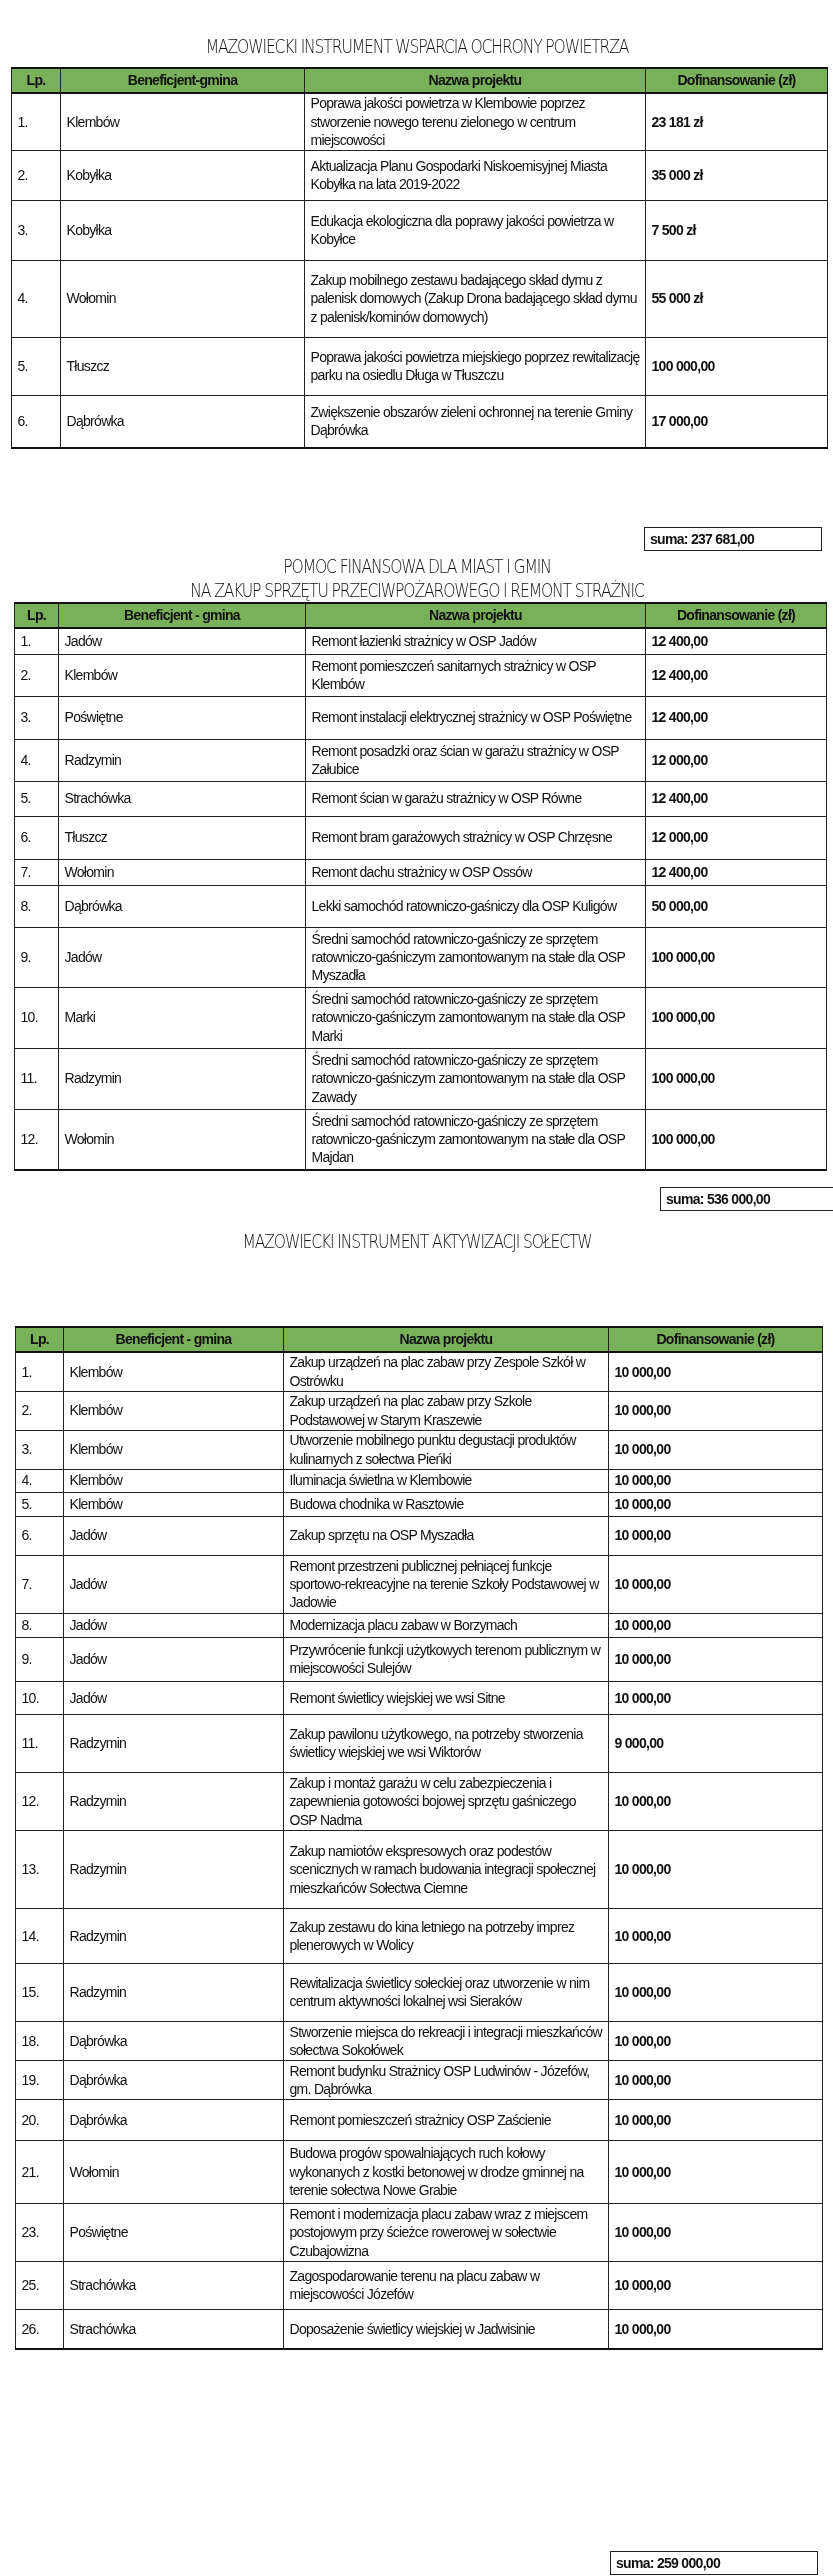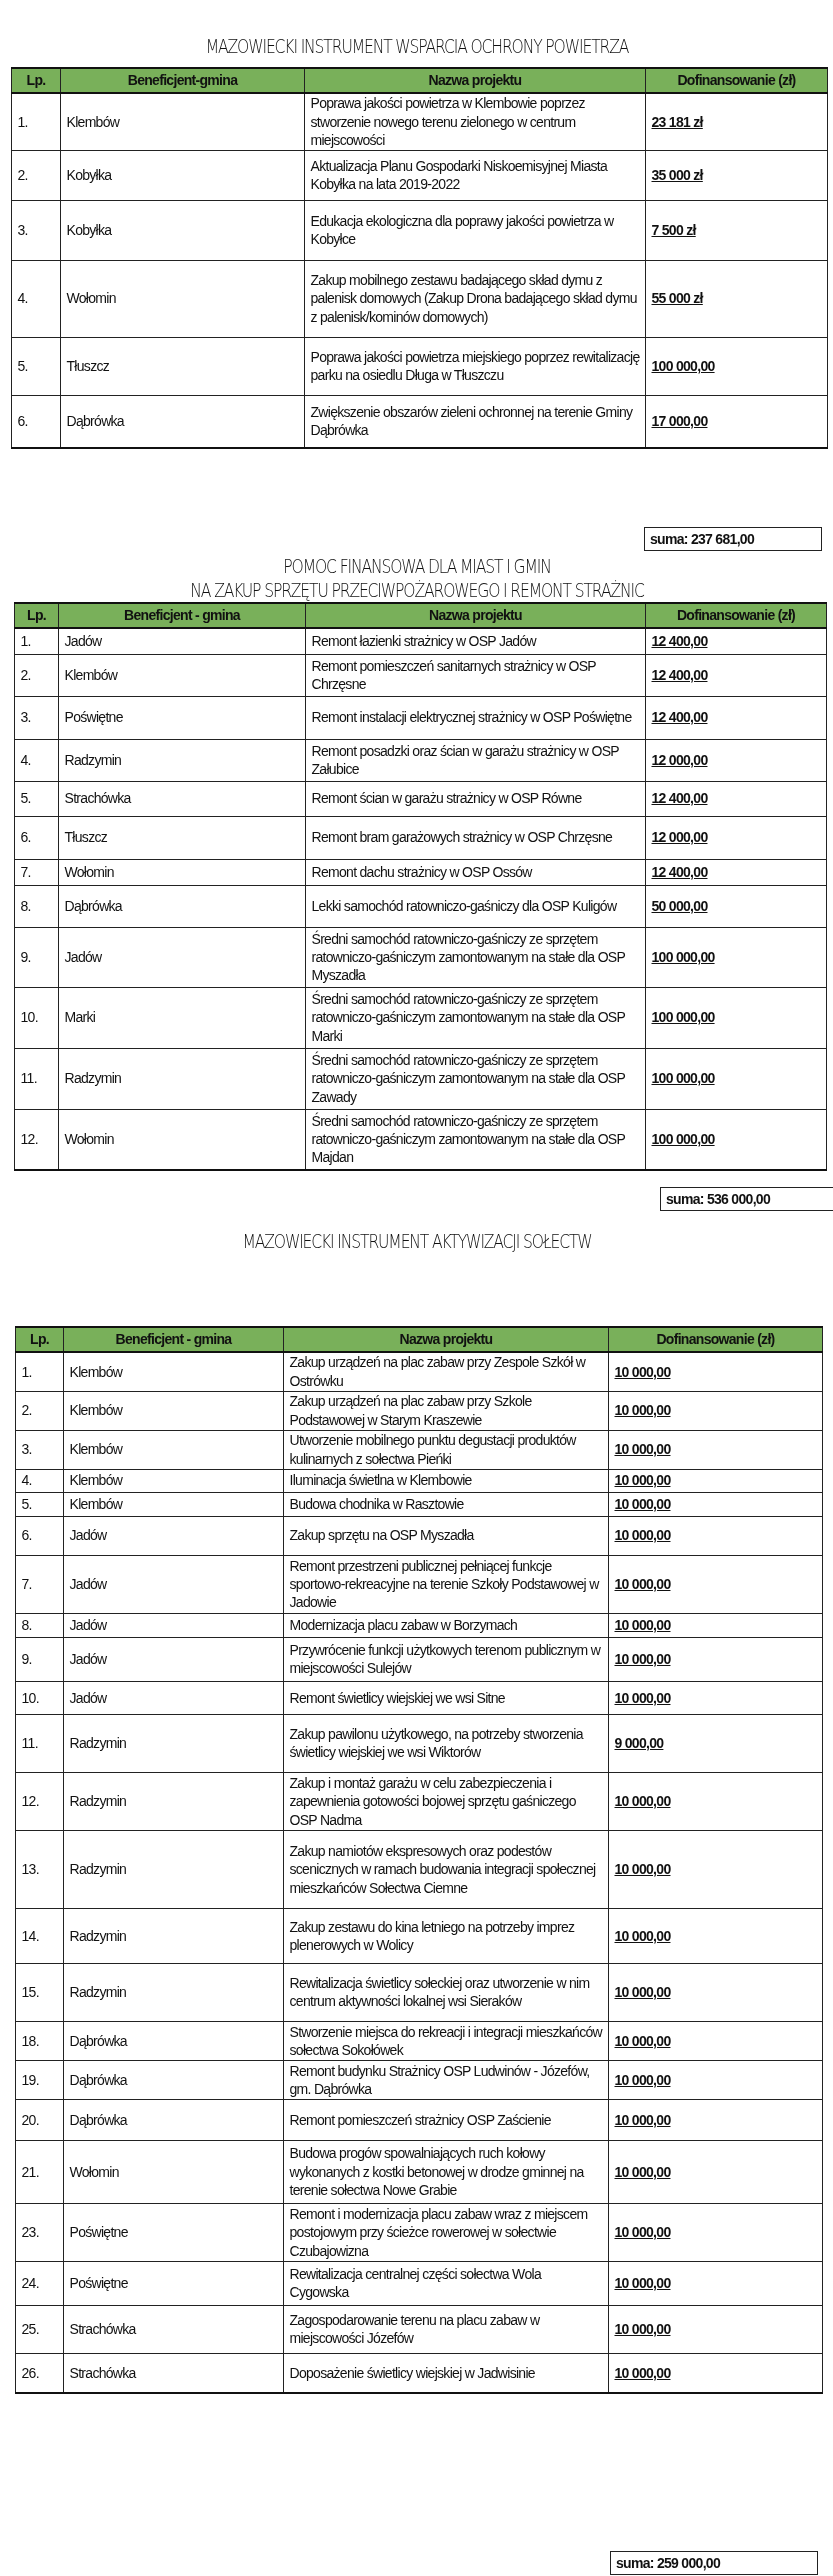--- a/index.html
+++ b/index.html
@@ -12,21 +12,21 @@
   table.grant { position: absolute; border-collapse: collapse; table-layout: fixed;
          font-family: "Liberation Sans", sans-serif; font-size: 14px; letter-spacing: -0.7px; }
   table.grant th, table.grant td { border: 0.8px solid #222; padding: 0 5.5px; vertical-align: middle;
          text-align: left; line-height: 18.3px; }
   table.grant thead tr { background: #79b05a; }
   table.grant thead th { font-weight: bold; height: 23px; border-top: 2.2px solid #111; border-bottom: 2.2px solid #111; text-align: center; }
   table.grant tbody tr { border-bottom: 1.7px solid #222; }
   table.grant tbody tr:last-child td { border-bottom: 2.8px solid #111; }
   td.lp { font-weight: normal; }
   td.gmina { font-weight: normal; }
-  td.amount { font-weight: bold; text-decoration: underline; }
+  td.amount { font-weight: bold; }
   .sum-box { position: absolute; border: 1.1px solid #222; font-family: "Liberation Sans", sans-serif;
          font-weight: bold; font-size: 14px; letter-spacing: -0.7px; padding: 0 5px; line-height: 22px; background:#fff; }
 </style>
 </head>
 <body>
 
 <div class="section-title" style="top:34px;">
   <span>MAZOWIECKI INSTRUMENT WSPARCIA OCHRONY POWIETRZA</span>
 </div>
 
@@ -110,21 +110,21 @@
   <tbody>
       <tr style="height: 26px;">
         <td class="lp">1.</td>
         <td class="gmina">Jadów</td>
         <td class="project">Remont łazienki strażnicy w OSP Jadów</td>
         <td class="amount">12 400,00</td>
       </tr>
       <tr style="height: 42px;">
         <td class="lp">2.</td>
         <td class="gmina">Klembów</td>
-        <td class="project">Remont pomieszczeń sanitarnych strażnicy w OSP Chrzęsne</td>
+        <td class="project">Remont pomieszczeń sanitarnych strażnicy w OSP Klembów</td>
         <td class="amount">12 400,00</td>
       </tr>
       <tr style="height: 43px;">
         <td class="lp">3.</td>
         <td class="gmina">Poświętne</td>
         <td class="project">Remont instalacji elektrycznej strażnicy w OSP Poświętne</td>
         <td class="amount">12 400,00</td>
       </tr>
       <tr style="height: 42px;">
         <td class="lp">4.</td>
@@ -318,26 +318,20 @@
         <td class="gmina">Wołomin</td>
         <td class="project">Budowa progów spowalniających ruch kołowy wykonanych z kostki betonowej w drodze gminnej na terenie sołectwa Nowe Grabie</td>
         <td class="amount">10 000,00</td>
       </tr>
       <tr style="height: 58px;">
         <td class="lp">23.</td>
         <td class="gmina">Poświętne</td>
         <td class="project">Remont i modernizacja placu zabaw wraz z miejscem postojowym przy ścieżce rowerowej w sołectwie Czubajowizna</td>
         <td class="amount">10 000,00</td>
       </tr>
-      <tr style="height: 44px;">
-        <td class="lp">24.</td>
-        <td class="gmina">Poświętne</td>
-        <td class="project">Rewitalizacja centralnej części sołectwa Wola Cygowska</td>
-        <td class="amount">10 000,00</td>
-      </tr>
       <tr style="height: 48px;">
         <td class="lp">25.</td>
         <td class="gmina">Strachówka</td>
         <td class="project">Zagospodarowanie terenu na placu zabaw w miejscowości Józefów</td>
         <td class="amount">10 000,00</td>
       </tr>
       <tr style="height: 40px;">
         <td class="lp">26.</td>
         <td class="gmina">Strachówka</td>
         <td class="project">Doposażenie świetlicy wiejskiej w Jadwisinie</td>

